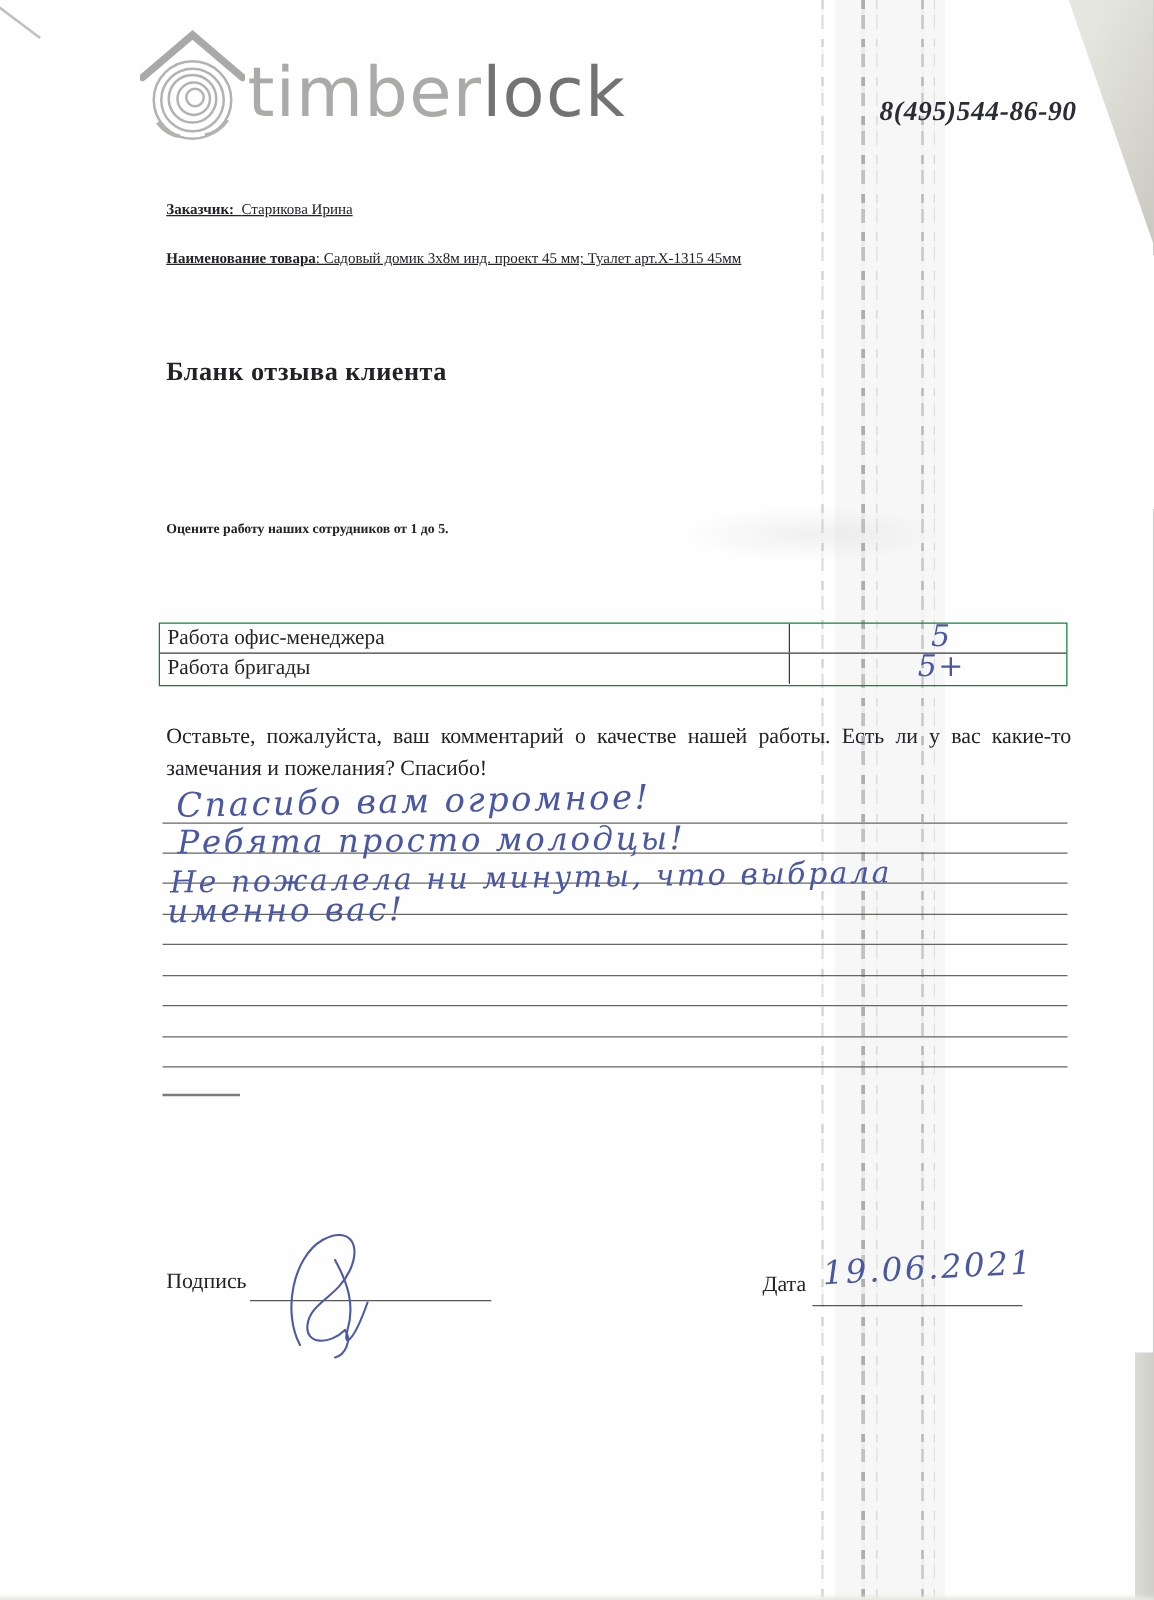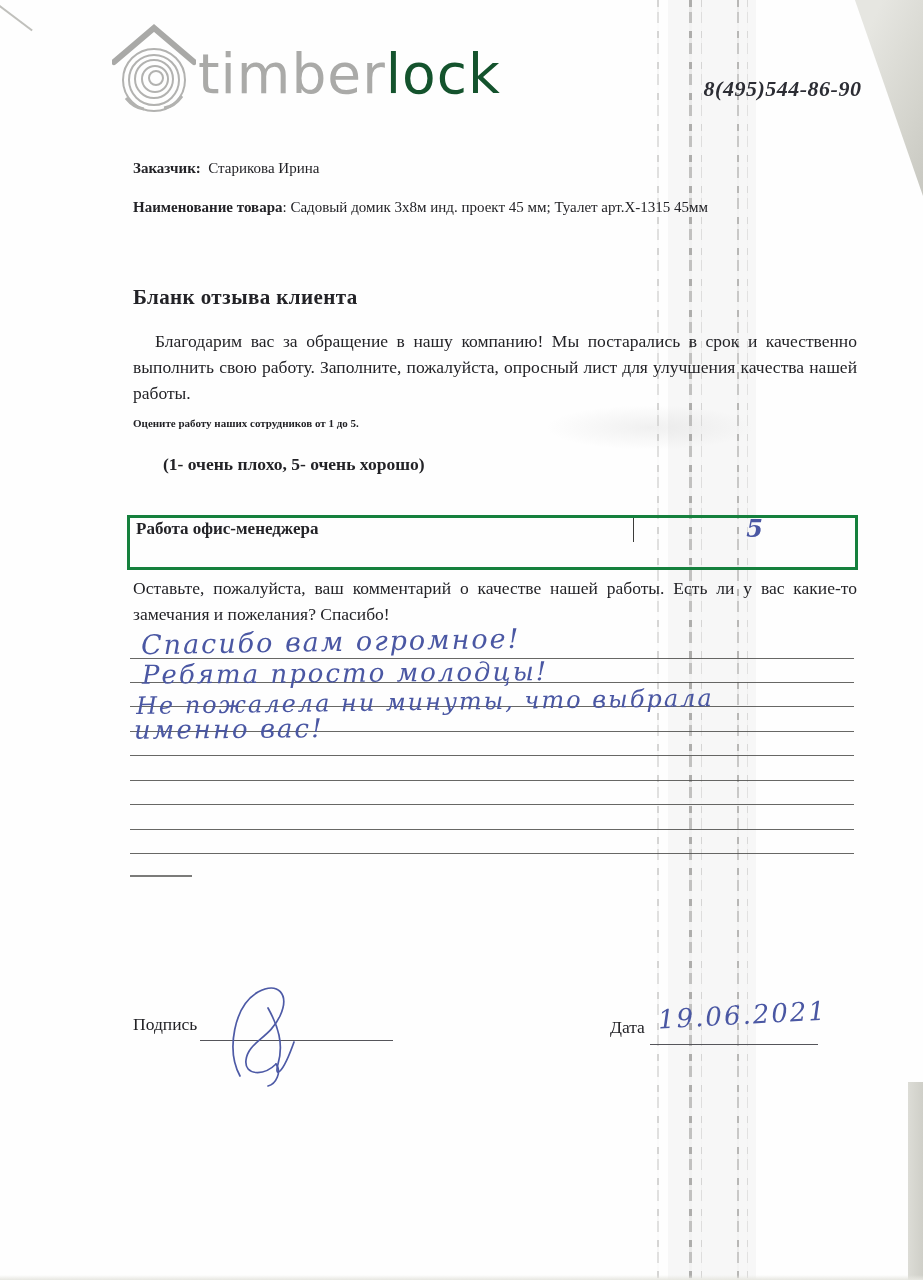--- a/index.html
+++ b/index.html
@@ -34,39 +34,39 @@
     background:rgba(150,150,144,.6); transform:rotate(37deg); transform-origin:left top; }
   .smudge { position:absolute; left:545px; top:405px; width:210px; height:45px;
     background:radial-gradient(ellipse at center, rgba(140,140,140,.12), rgba(140,140,140,0) 70%); }
 
   
   .logo-icon { position:absolute; left:112px; top:22px; }
   .brand { position:absolute; left:198px; top:42px;
     font-family:"DejaVu Sans","Liberation Sans",sans-serif;
     font-size:55px; letter-spacing:1px; font-weight:400; }
   .brand .lt { color:#aaaaa8; }
-  .brand .dk { color:#14532d; }
+  .brand .dk { color:#737373; }
   .phone { position:absolute; left:680px; top:76px; width:205px; text-align:center;
     font-weight:bold; font-style:italic; font-size:22px; color:#2c2d34; letter-spacing:.5px; }
 
   
-  .field { position:absolute; left:133px; font-size:15px; }
+  .field { position:absolute; left:133px; font-size:12px;text-decoration:underline; }
   .field b { font-weight:bold; }
   .f-customer { top:160px; }
   .f-product  { top:199px; }
   .doc-title { position:absolute; left:133px; top:285px; width:722px; text-align:left;
     font-size:21px; font-weight:bold; letter-spacing:.4px; }
   .intro { position:absolute; left:133px; top:328px; width:724px;
     font-size:17.5px; line-height:26px; text-align:justify; text-indent:22px; }
   .rate-heading { position:absolute; left:133px; top:417px; font-size:11px; font-weight:bold; }
   .rate-scale { position:absolute; left:163px; top:454px; font-size:17.5px; font-weight:bold; }
 
   
-  .rate-table { position:absolute; left:127px; top:515px; width:725px; height:49px;
-    border:3px solid #15803d;font-weight:bold; }
+  .rate-table { position:absolute; left:127px; top:498px; width:725px; height:49px;
+    border:1px solid #15803d; }
   .rate-row { position:relative; height:24px; border-bottom:1px solid #3c3c3a;
     box-sizing:border-box; }
   .rate-row:last-child { border-bottom:none; }
   .rate-label { position:absolute; left:6px; top:1px; font-size:17px; }
   .rate-cell-divider { position:absolute; left:503px; top:0; width:1px; height:100%;
     background:#3c3c3a; }
   .rate-mark { position:absolute; left:565px; top:-4px; width:120px; text-align:center;
     font-style:italic; font-size:24px; letter-spacing:1px; }
 
   .comment-prompt { position:absolute; left:133px; top:575px; width:724px;
@@ -126,30 +126,33 @@
 
   <div class="field f-customer">
     <b>Заказчик:</b>&nbsp;
     <span>Старикова Ирина</span>
   </div>
   <div class="field f-product">
     <b>Наименование товара</b><span>: Садовый домик 3х8м инд. проект 45 мм; Туалет арт.Х-1315 45мм</span>
   </div>
 
   <div class="doc-title">Бланк отзыва клиента</div>
-  <div class="intro">Благодарим вас за обращение в нашу компанию! Мы постарались в срок и качественно выполнить свою работу. Заполните, пожалуйста, опросный лист для улучшения качества нашей работы.</div>
 
   <div class="rate-heading">Оцените работу наших сотрудников от 1 до 5.</div>
-  <div class="rate-scale">(1- очень плохо, 5- очень хорошо)</div>
 
   <div class="rate-table">
     <div class="rate-row">
       <span class="rate-label">Работа  офис-менеджера</span>
       <span class="rate-cell-divider"></span>
       <span class="rate-mark ink">5</span>
+    </div>
+    <div class="rate-row">
+      <span class="rate-label">Работа бригады</span>
+      <span class="rate-cell-divider"></span>
+      <span class="rate-mark ink">5+</span>
     </div>
   </div>
 
   <div class="comment-prompt">Оставьте, пожалуйста, ваш комментарий о качестве нашей работы. Есть ли у вас какие-то замечания и пожелания? Спасибо!</div>
 
   <div class="rule" style="top:658px"></div>
   <div class="rule" style="top:682px"></div>
   <div class="rule" style="top:706px"></div>
   <div class="rule" style="top:731px"></div>
   <div class="rule" style="top:755px"></div>

